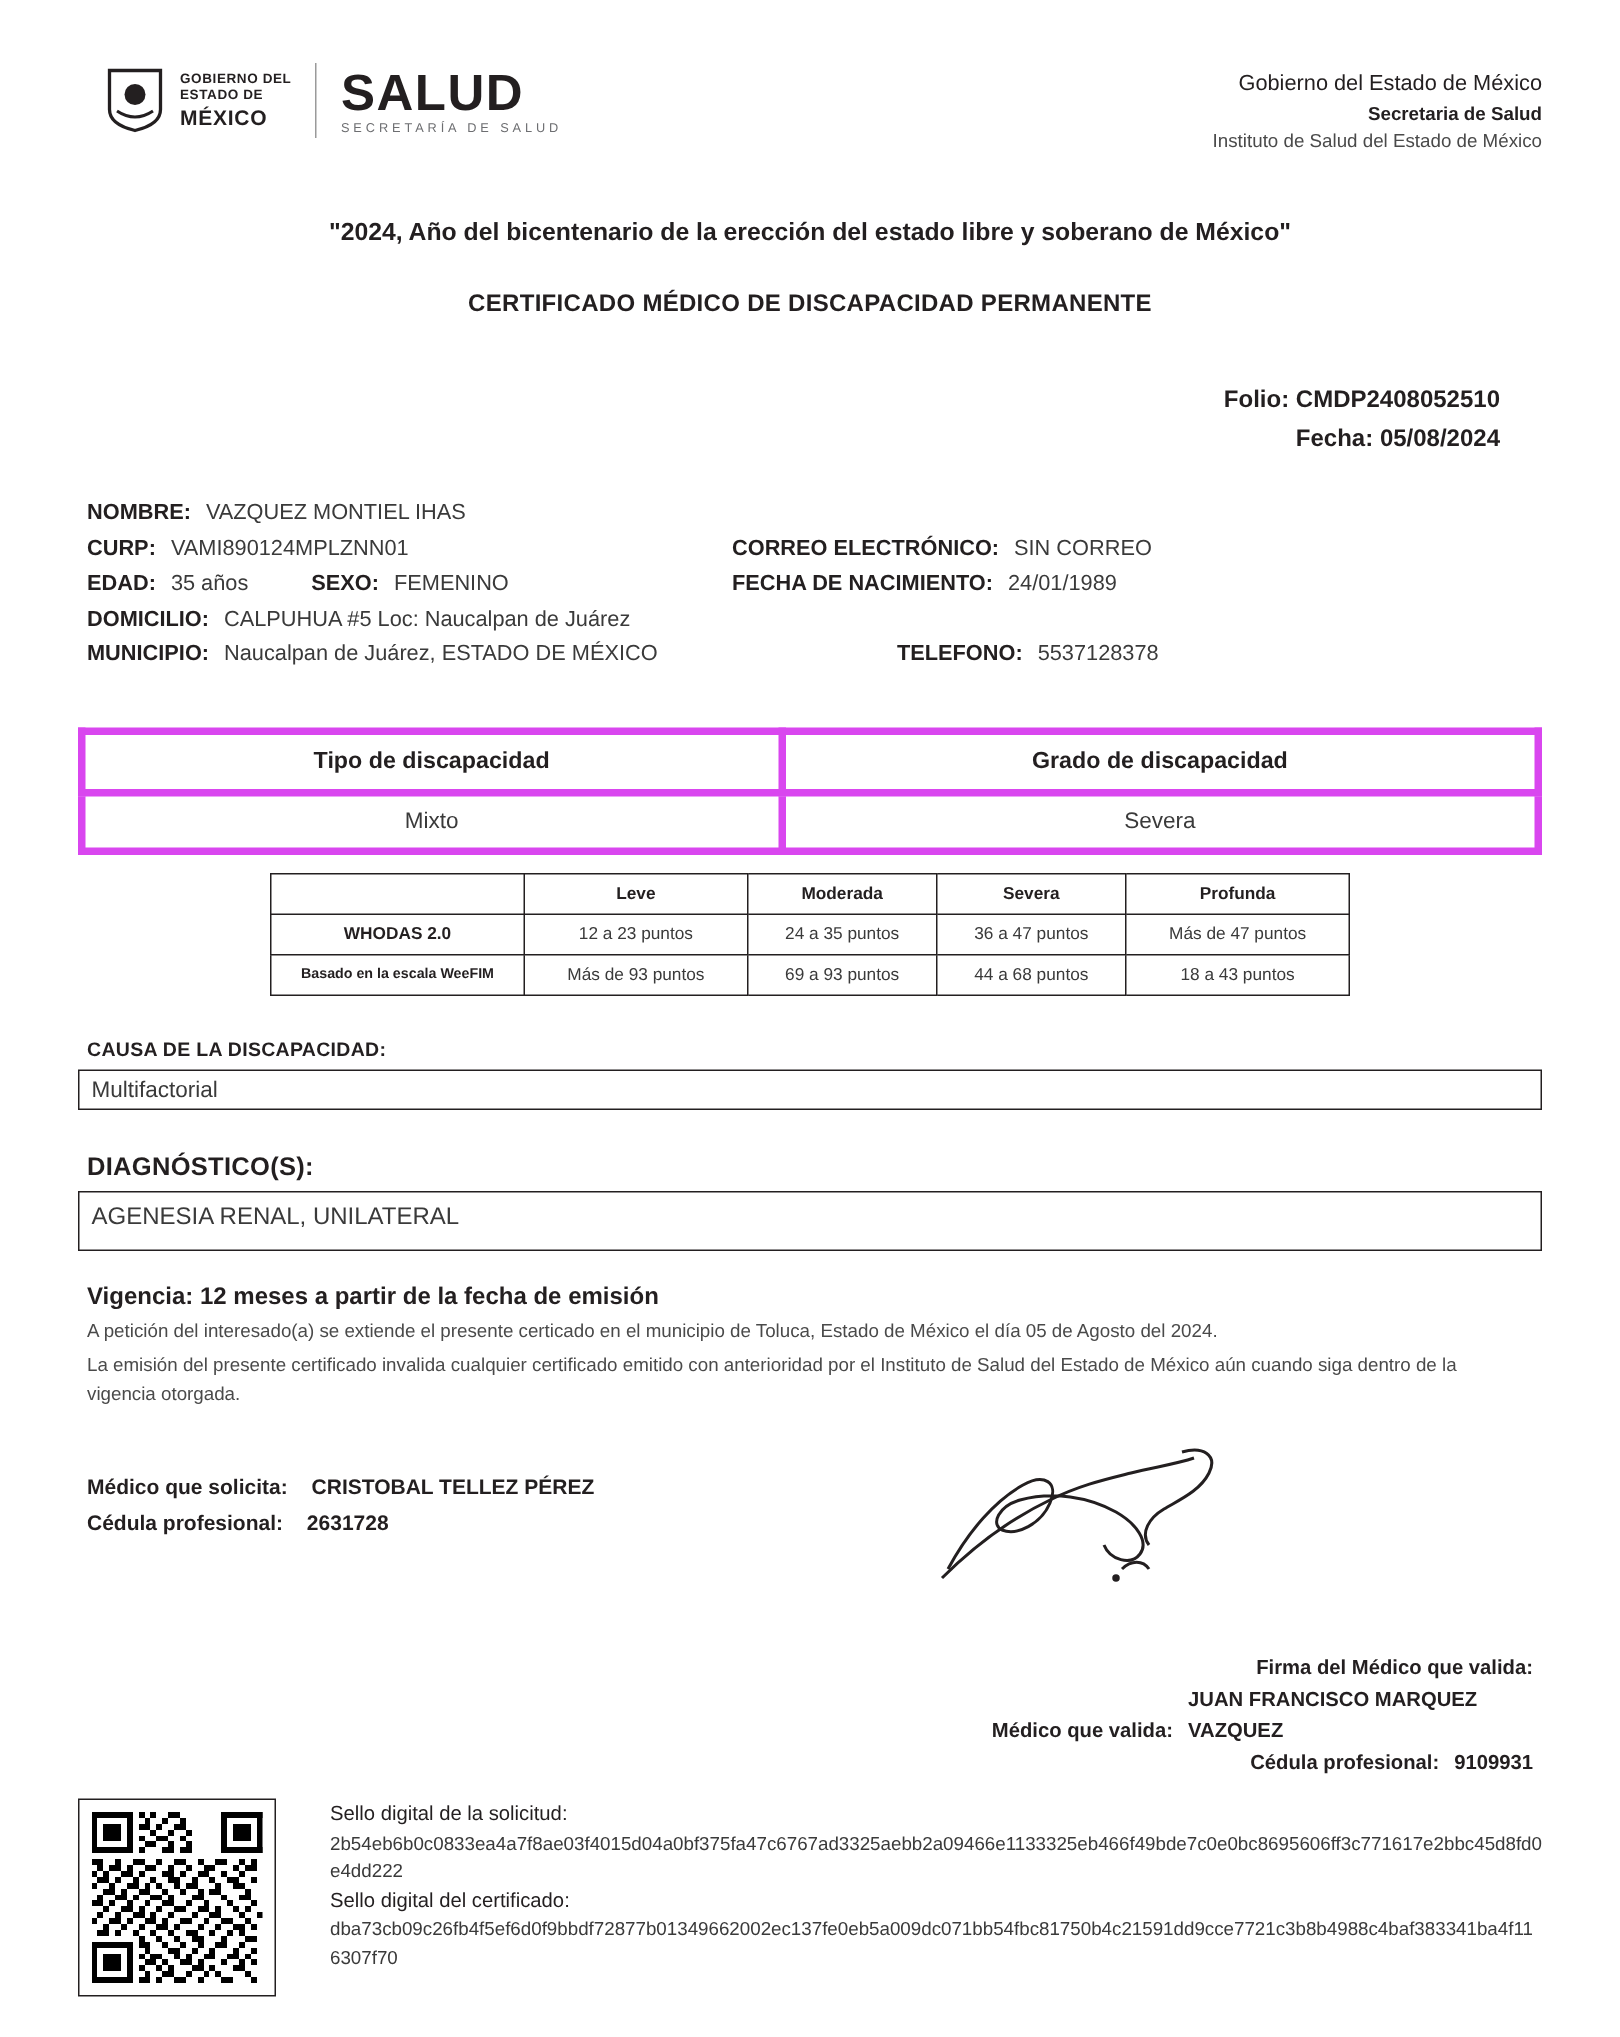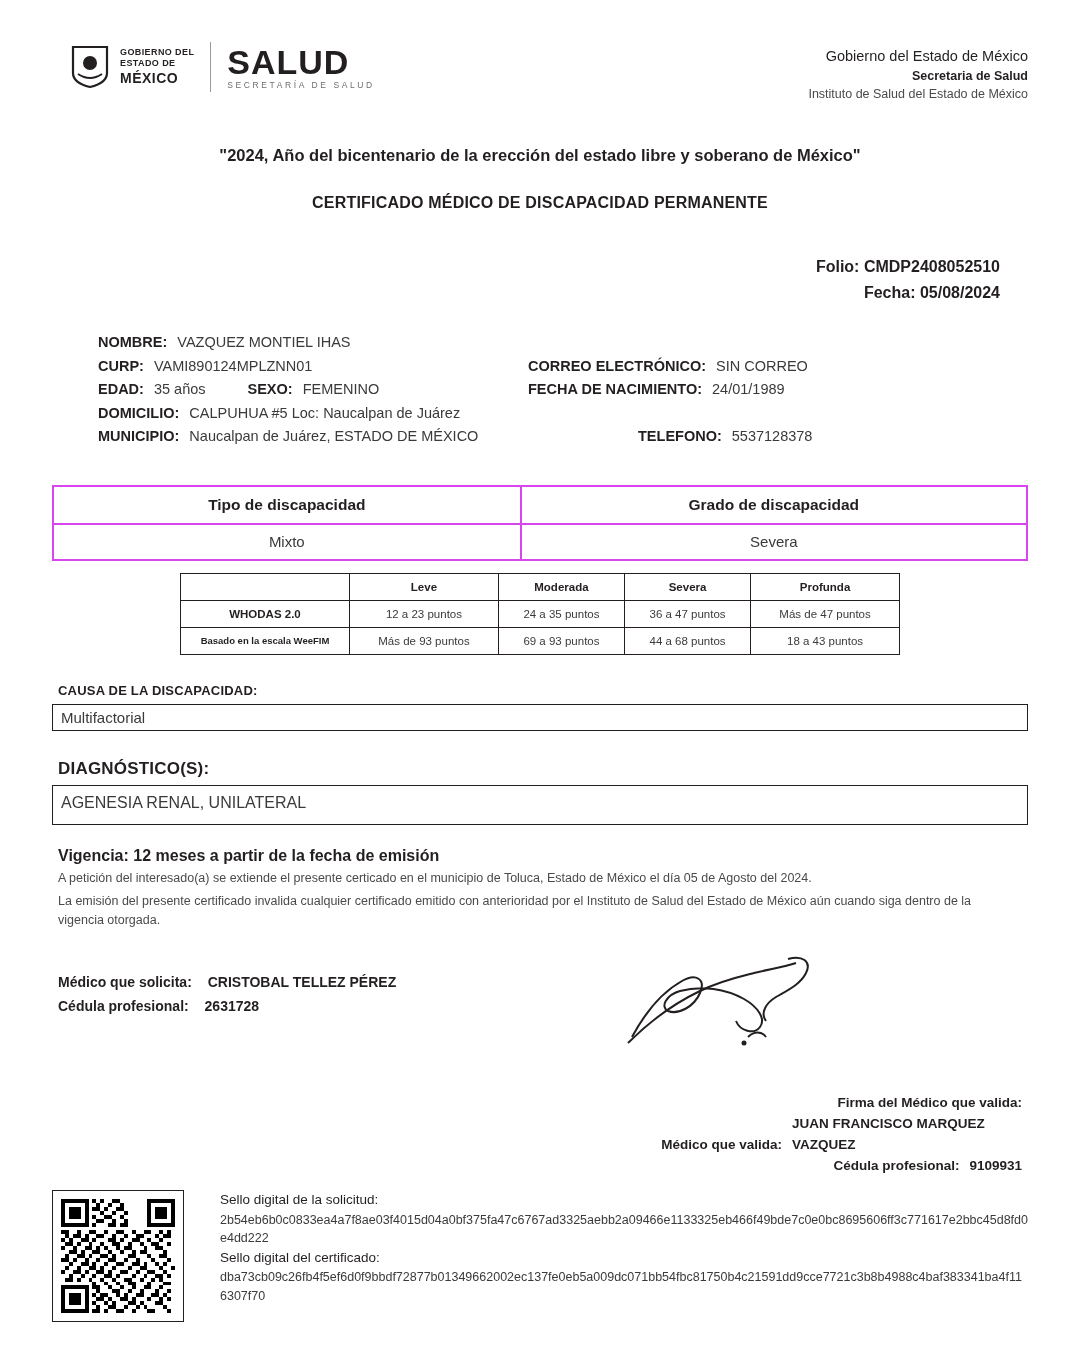--- a/index.html
+++ b/index.html
@@ -113,36 +113,35 @@
   
   .patient {
     margin-top: 26px;
     padding: 0 60px 0 58px;
     font-size: 14.5px;
     line-height: 1.62;
   }
   .prow {
     display: flex;
     align-items: center;
-    margin-left: 40px;
   }
   .lbl { font-weight: bold; white-space: nowrap; }
   .val { font-weight: normal; color: #3a3a3a; margin-left: 10px; white-space: nowrap; }
   .col-a { width: 430px; display: flex; align-items: baseline; }
   .col-b { display: flex; align-items: baseline; }
   .spacer-40 { display: inline-block; width: 42px; }
 
   
   .tipo-table {
     margin: 36px 52px 0 52px;
     border-collapse: collapse;
     width: calc(100% - 104px);
   }
   .tipo-table td {
-    border: 2px solid #d946ef;
+    border: 5px solid #d946ef;
     text-align: center;
     height: 28px;
   }
   .tipo-head td {
     font-weight: bold;
     font-size: 15.5px;
     padding: 4px 0;
   }
   .tipo-val td {
     font-size: 15px;

